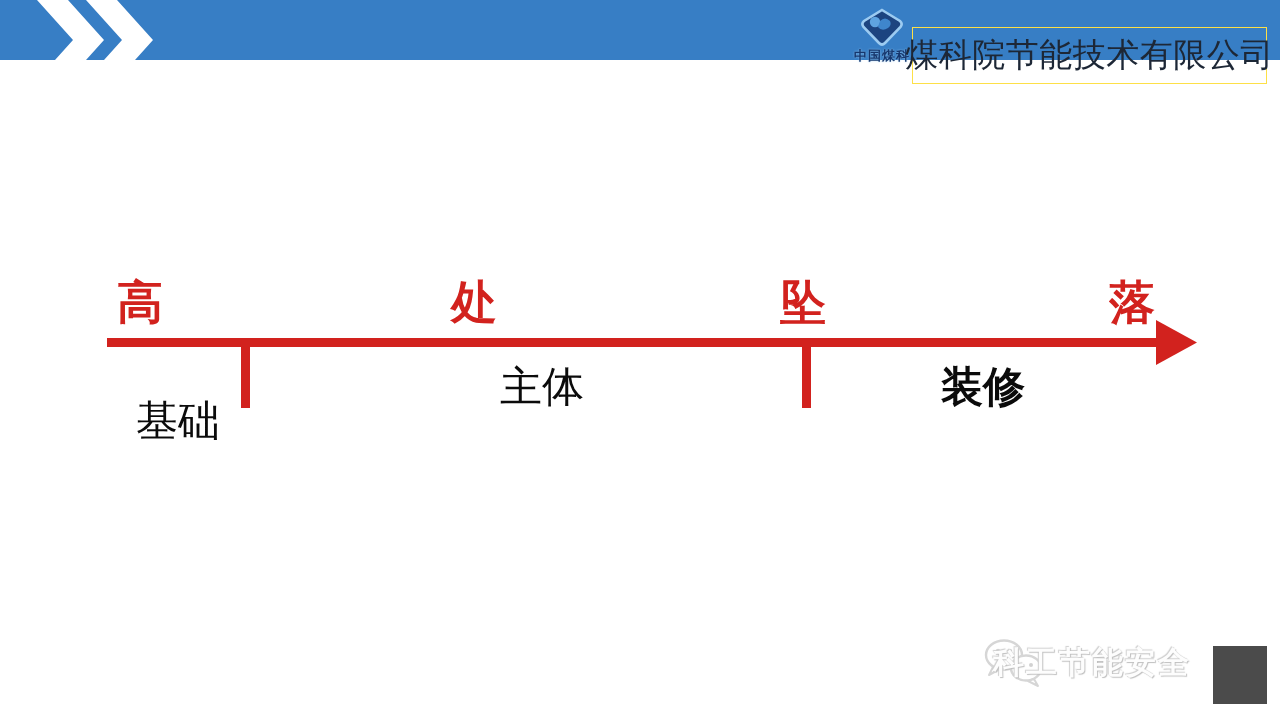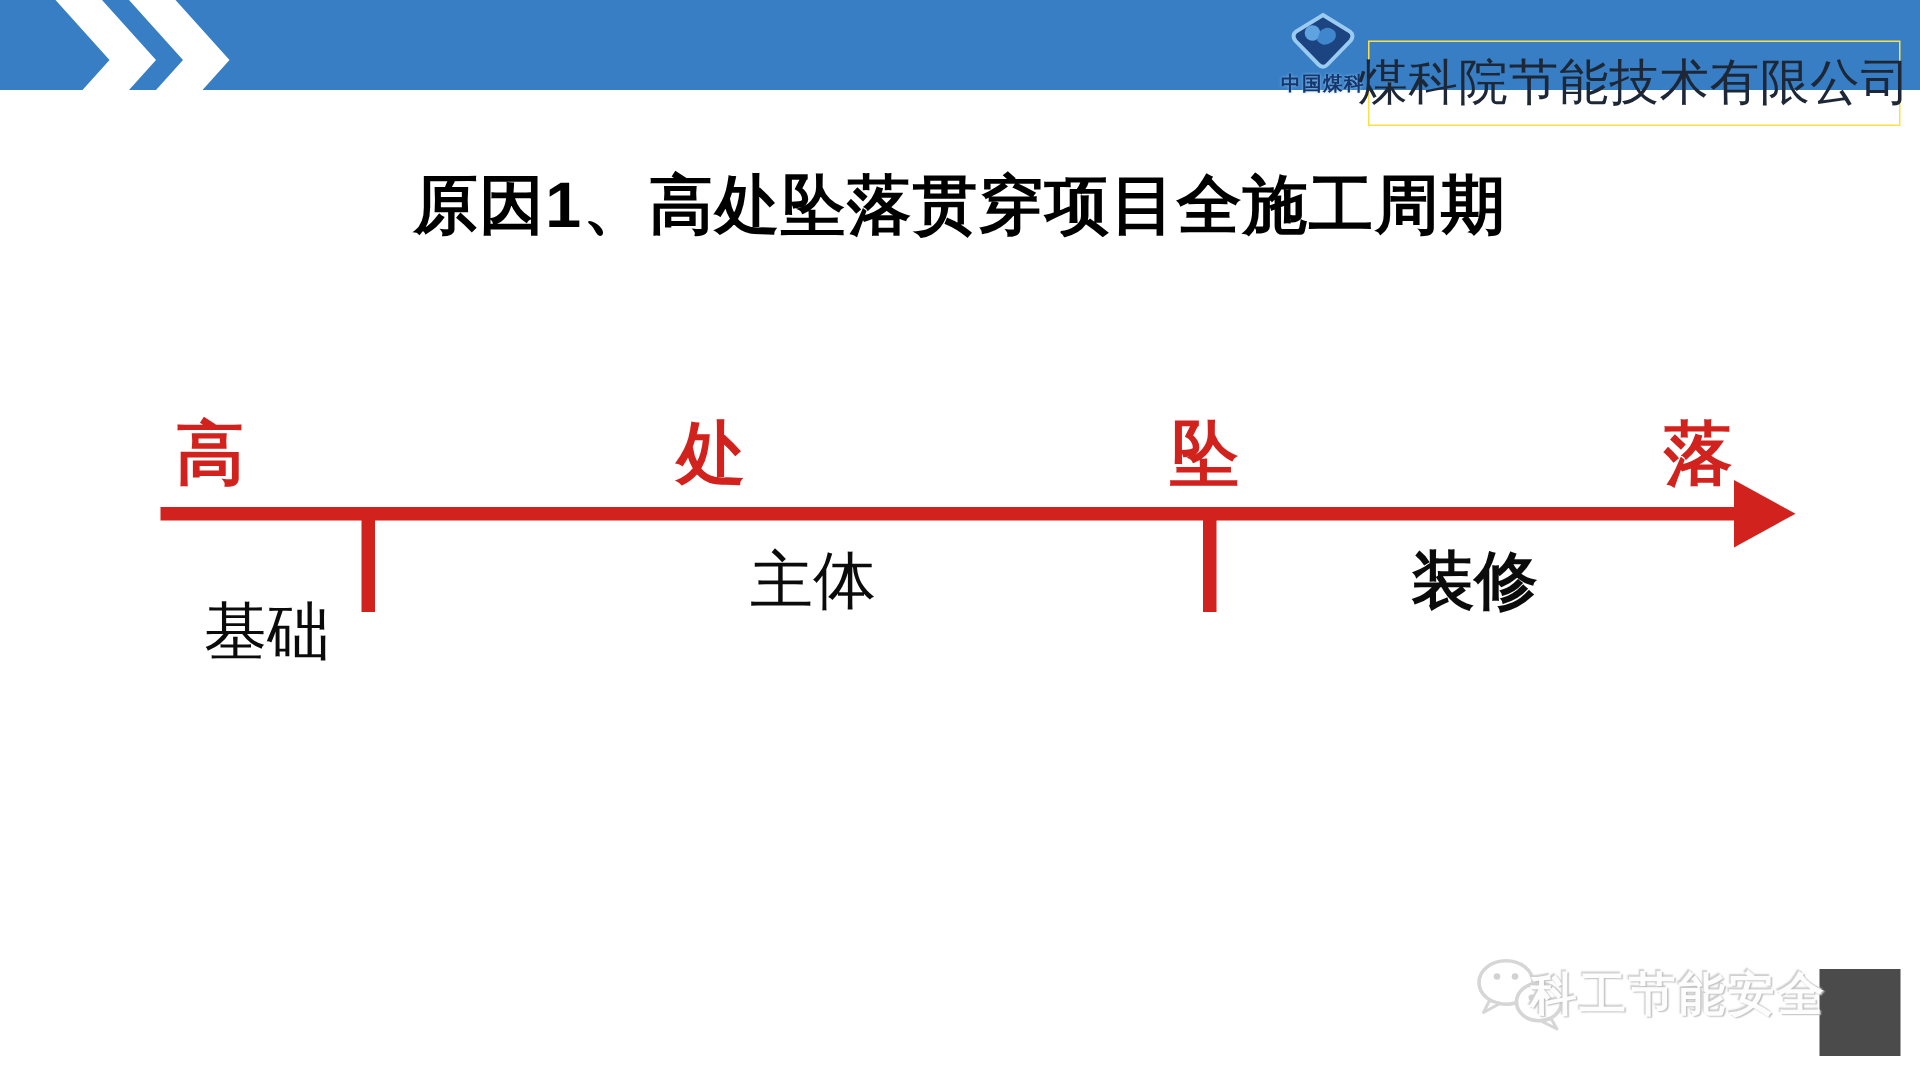--- a/index.html
+++ b/index.html
@@ -118,21 +118,21 @@
     z-index: 1;
   }
   .wm-icon {
     position: absolute;
     left: 980px; top: 636px;
     width: 68px; height: 54px;
     z-index: 2;
   }
   .wm-text {
     position: absolute;
-    left: 1020px; top: 642px;
+    left: 993px; top: 642px;
     font-size: 31px;
     font-weight: bold;
     color: #FDFDFD;
     letter-spacing: 2px;
     text-shadow: 1px 1px 1px #BFBFBF, -1px -1px 1px #CFCFCF;
     z-index: 2;
     white-space: nowrap;
   }
 </style>
 </head>
@@ -153,21 +153,20 @@
         <path d="M21 13 q5 -5 10 0 q2 4 -2 7 q-6 4 -10 -1 Z" fill="#3F86CC"></path>
       </svg>
       <span class="logo-text">中国煤科</span>
     </div>
 
     <div class="company-box">
       <span>煤科院节能技术有限公司</span>
     </div>
   </header>
 
-  <h1 class="slide-title">原因1、高处坠落贯穿项目全施工周期</h1>
 
   <div class="timeline">
 
     <svg class="timeline-svg" viewBox="0 0 1280 110" aria-hidden="true">
 
       <rect x="107" y="23" width="1060" height="9" fill="#D2221E"></rect>
 
       <polygon points="1156,5 1197,27.5 1156,50" fill="#D2221E"></polygon>
 
       <rect x="241" y="23" width="9" height="70" fill="#D2221E"></rect>

